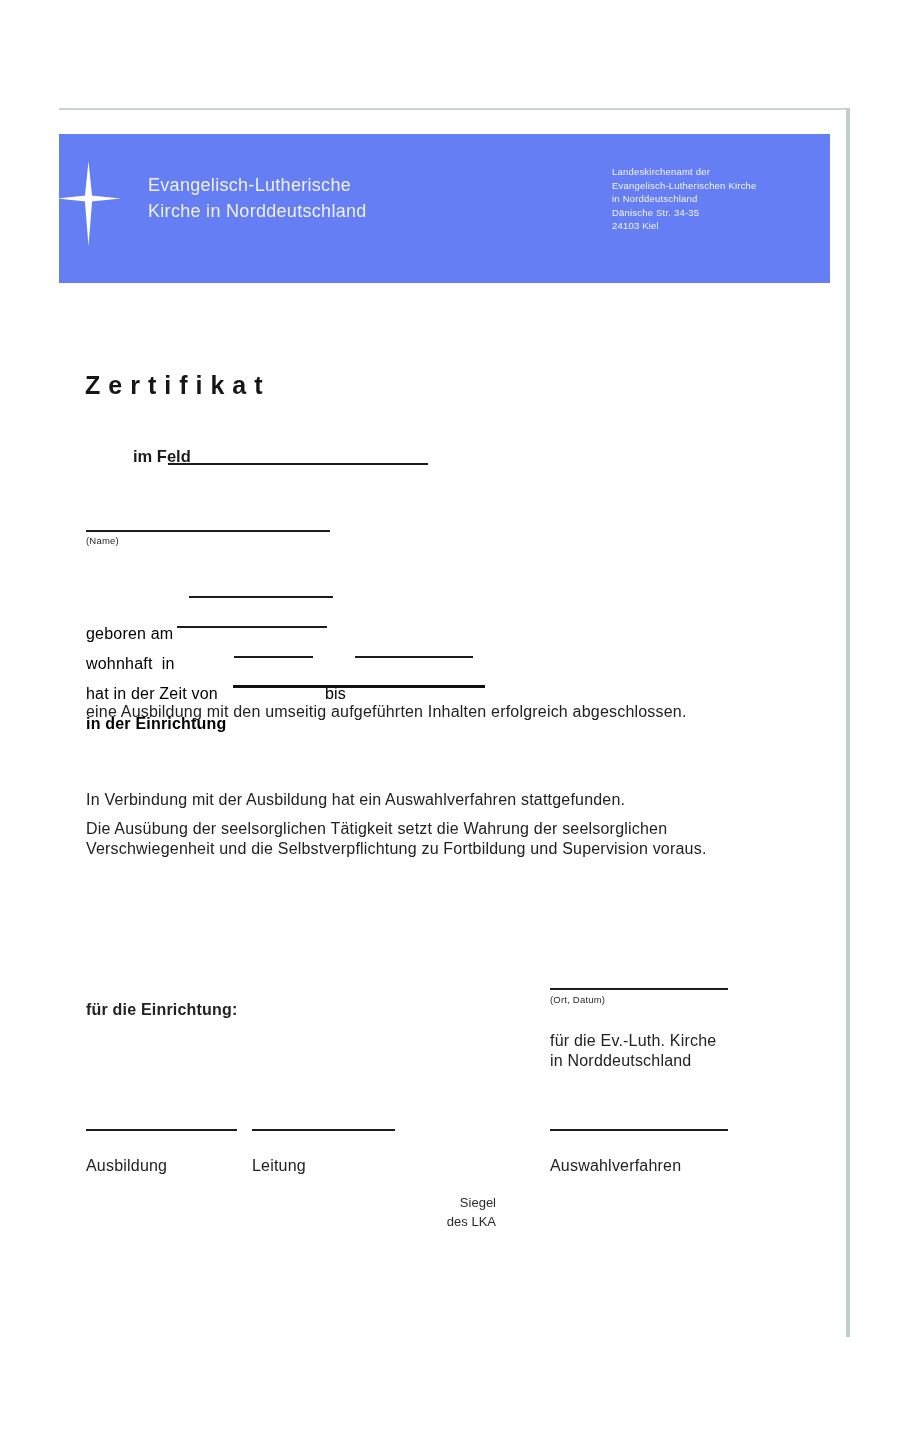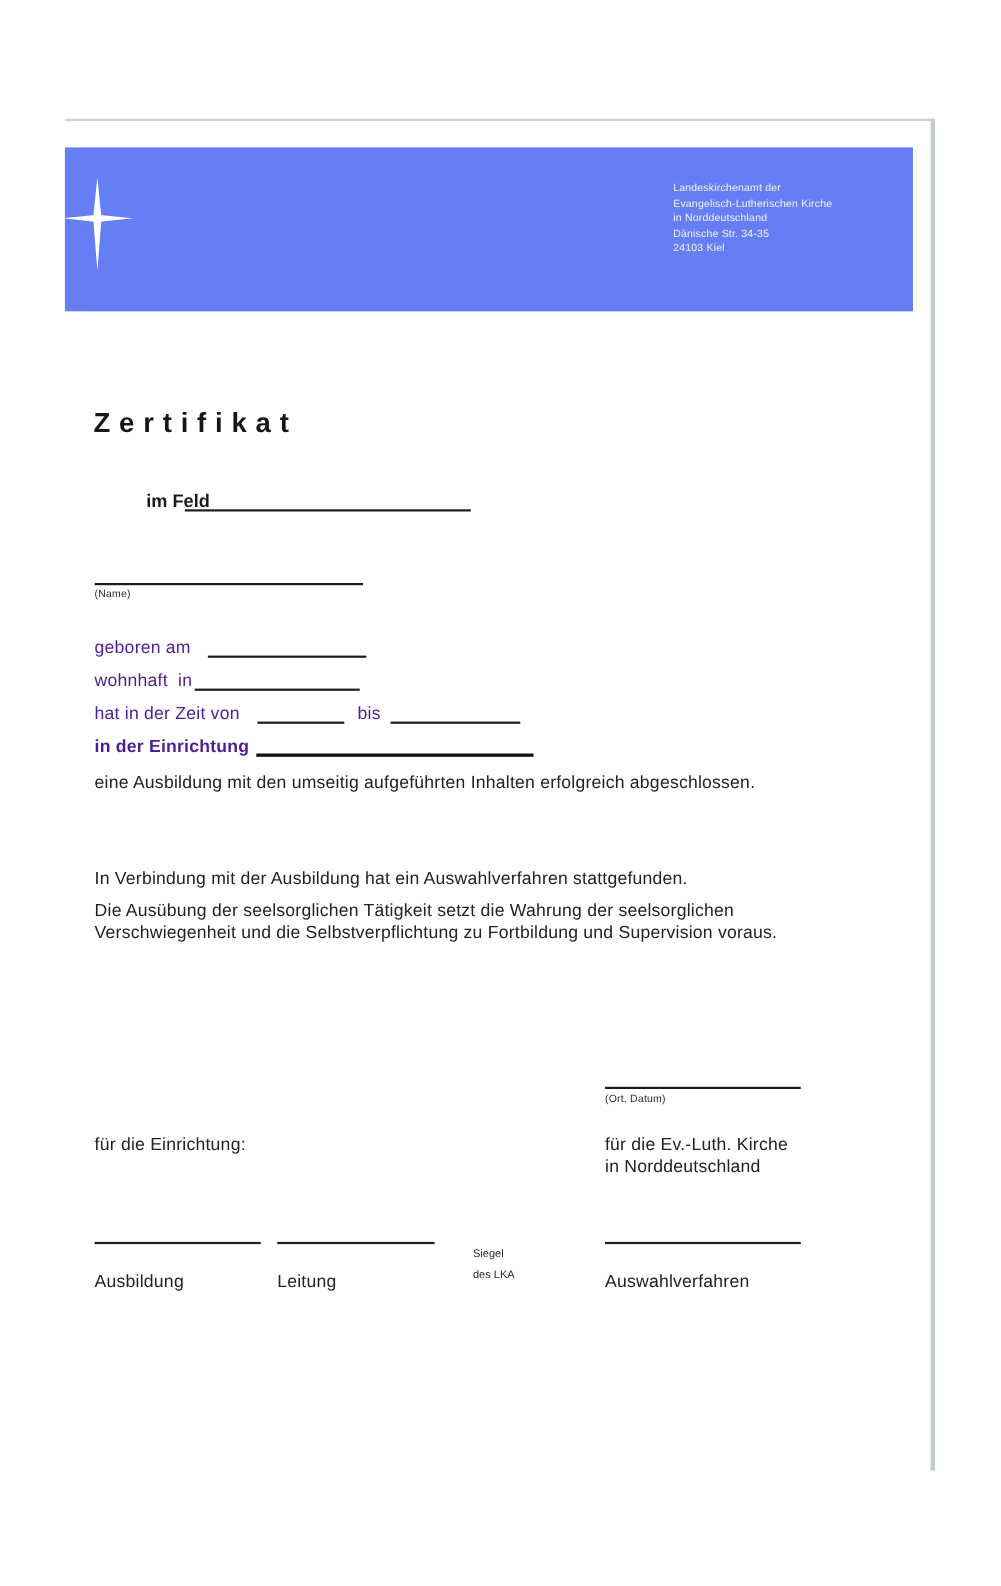--- a/index.html
+++ b/index.html
@@ -25,22 +25,22 @@
   
   .title{left:85px;top:371px;font-size:25px;font-weight:bold;letter-spacing:8px;color:#161616;}
   .subtitle1{left:86px;top:423px;font-size:16.5px;font-weight:bold;color:#1b1b1b;}
   .subtitle2{left:86px;top:447px;font-size:16.5px;font-weight:bold;color:#1b1b1b;margin-left:47px;}
   
   .line{background:#1c1c1c;height:1.6px;}
   .line-thick{background:#111;height:2.6px;}
   
   .body-text{font-size:16px;letter-spacing:0.2px;color:#222;line-height:20px;}
   .small-caption{font-size:9.5px;color:#2a2a2a;letter-spacing:0.2px;}
-  .field-label{font-size:16px;color:#4c1d95;letter-spacing:0.2px;white-space:pre;}
-  .seal{left:430px;top:1131px;width:66px;text-align:left;font-size:10px;
+  .field-label{font-size:16px;color:#000000;letter-spacing:0.2px;white-space:pre;margin-top:44px;}
+  .seal{left:430px;top:1193px;width:66px;text-align:right;font-size:13px;
         line-height:19px;color:#2a2a2a;}
 </style>
 </head>
 <body>
 
 <div class="page">
 
   <div class="abs top-rule"></div>
   <div class="abs right-rule"></div>
 
@@ -49,20 +49,24 @@
       <defs>
         <filter id="soft" x="-30%" y="-30%" width="160%" height="160%">
           <feGaussianBlur stdDeviation="0.7"></feGaussianBlur>
         </filter>
       </defs>
       <g fill="#ffffff" filter="url(#soft)">
         <polygon points="33.5,3 37.3,40.5 33.5,88 29.7,40.5"></polygon>
         <polygon points="2,40.5 33.5,37.2 66,40.5 33.5,43.8"></polygon>
       </g>
     </svg>
+    <div class="org">
+      <div>Evangelisch-Lutherische</div>
+      <div>Kirche in Norddeutschland</div>
+    </div>
     <div class="addr">
       <div>Landeskirchenamt der</div>
       <div>Evangelisch-Lutherischen Kirche</div>
       <div>in Norddeutschland</div>
       <div>Dänische Str. 34-35</div>
       <div>24103 Kiel</div>
     </div>
   </header>
 
   <h1 class="abs title" style="margin:0;">Zertifikat</h1>
@@ -86,21 +90,21 @@
   <div class="abs field-label" style="left:86px;top:671px;font-weight:bold;">in der Einrichtung</div>
   <div class="abs line-thick" style="position:absolute;left:233px;top:685px;width:252px;"></div>
 
   <div class="abs body-text" style="left:86px;top:702px;width:660px;">eine Ausbildung mit den umseitig aufgeführten Inhalten erfolgreich abgeschlossen.</div>
   <div class="abs body-text" style="left:86px;top:790px;width:660px;">In Verbindung mit der Ausbildung hat ein Auswahlverfahren stattgefunden.</div>
   <div class="abs body-text" style="left:86px;top:819px;width:640px;">Die Ausübung der seelsorglichen Tätigkeit setzt die Wahrung der seelsorglichen Verschwiegenheit und die Selbstverpflichtung zu Fortbildung und Supervision voraus.</div>
 
   <div class="abs line" style="left:550px;top:988px;width:178px;"></div>
   <div class="abs small-caption" style="left:550px;top:994px;">(Ort, Datum)</div>
 
-  <div class="abs body-text" style="left:86px;top:1031px;">für die Einrichtung:</div>
+  <div class="abs body-text" style="left:86px;top:1000px;font-weight:bold;">für die Einrichtung:</div>
   <div class="abs body-text" style="left:550px;top:1031px;">
     <div>für die Ev.-Luth. Kirche</div>
     <div>in Norddeutschland</div>
   </div>
 
   <div class="abs line" style="left:86px;top:1129px;width:151px;"></div>
   <div class="abs line" style="left:252px;top:1129px;width:143px;"></div>
   <div class="abs line" style="left:550px;top:1129px;width:178px;"></div>
 
   <div class="abs body-text" style="left:86px;top:1156px;">Ausbildung</div>

